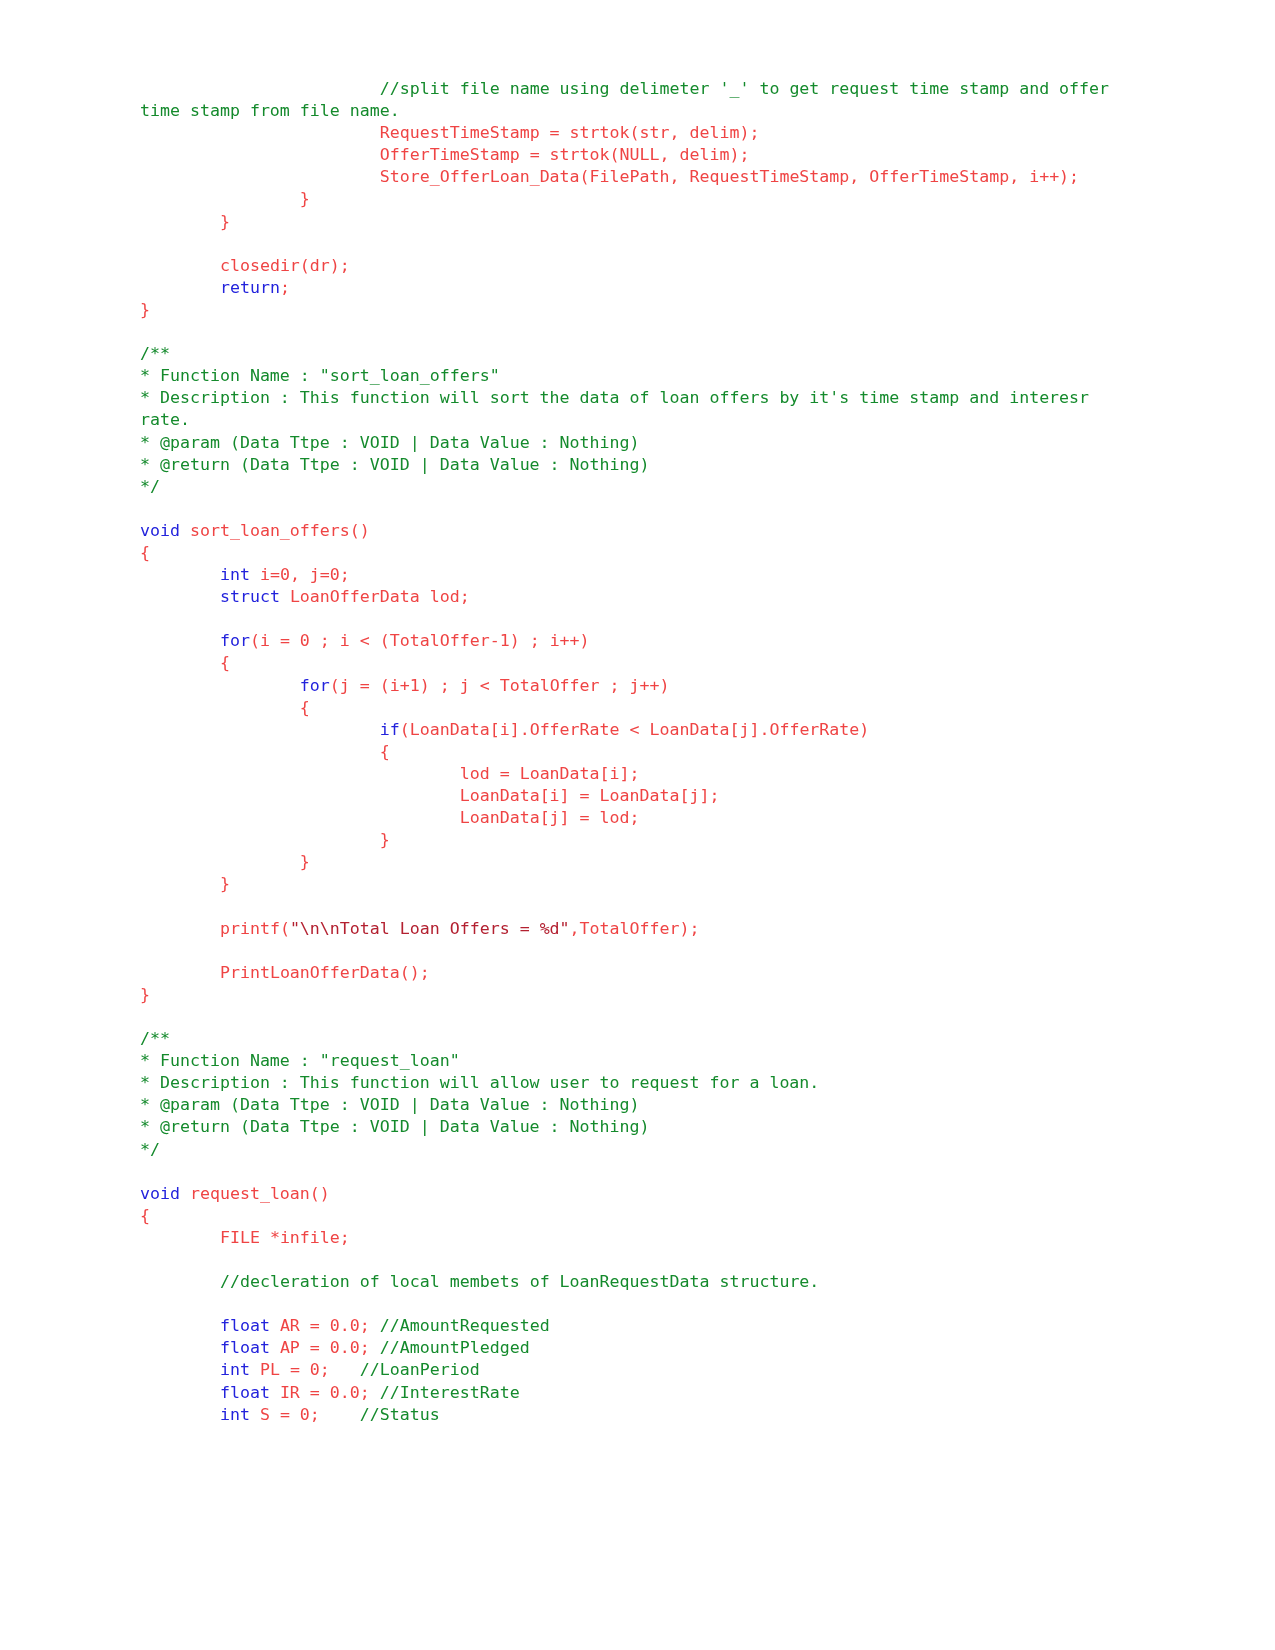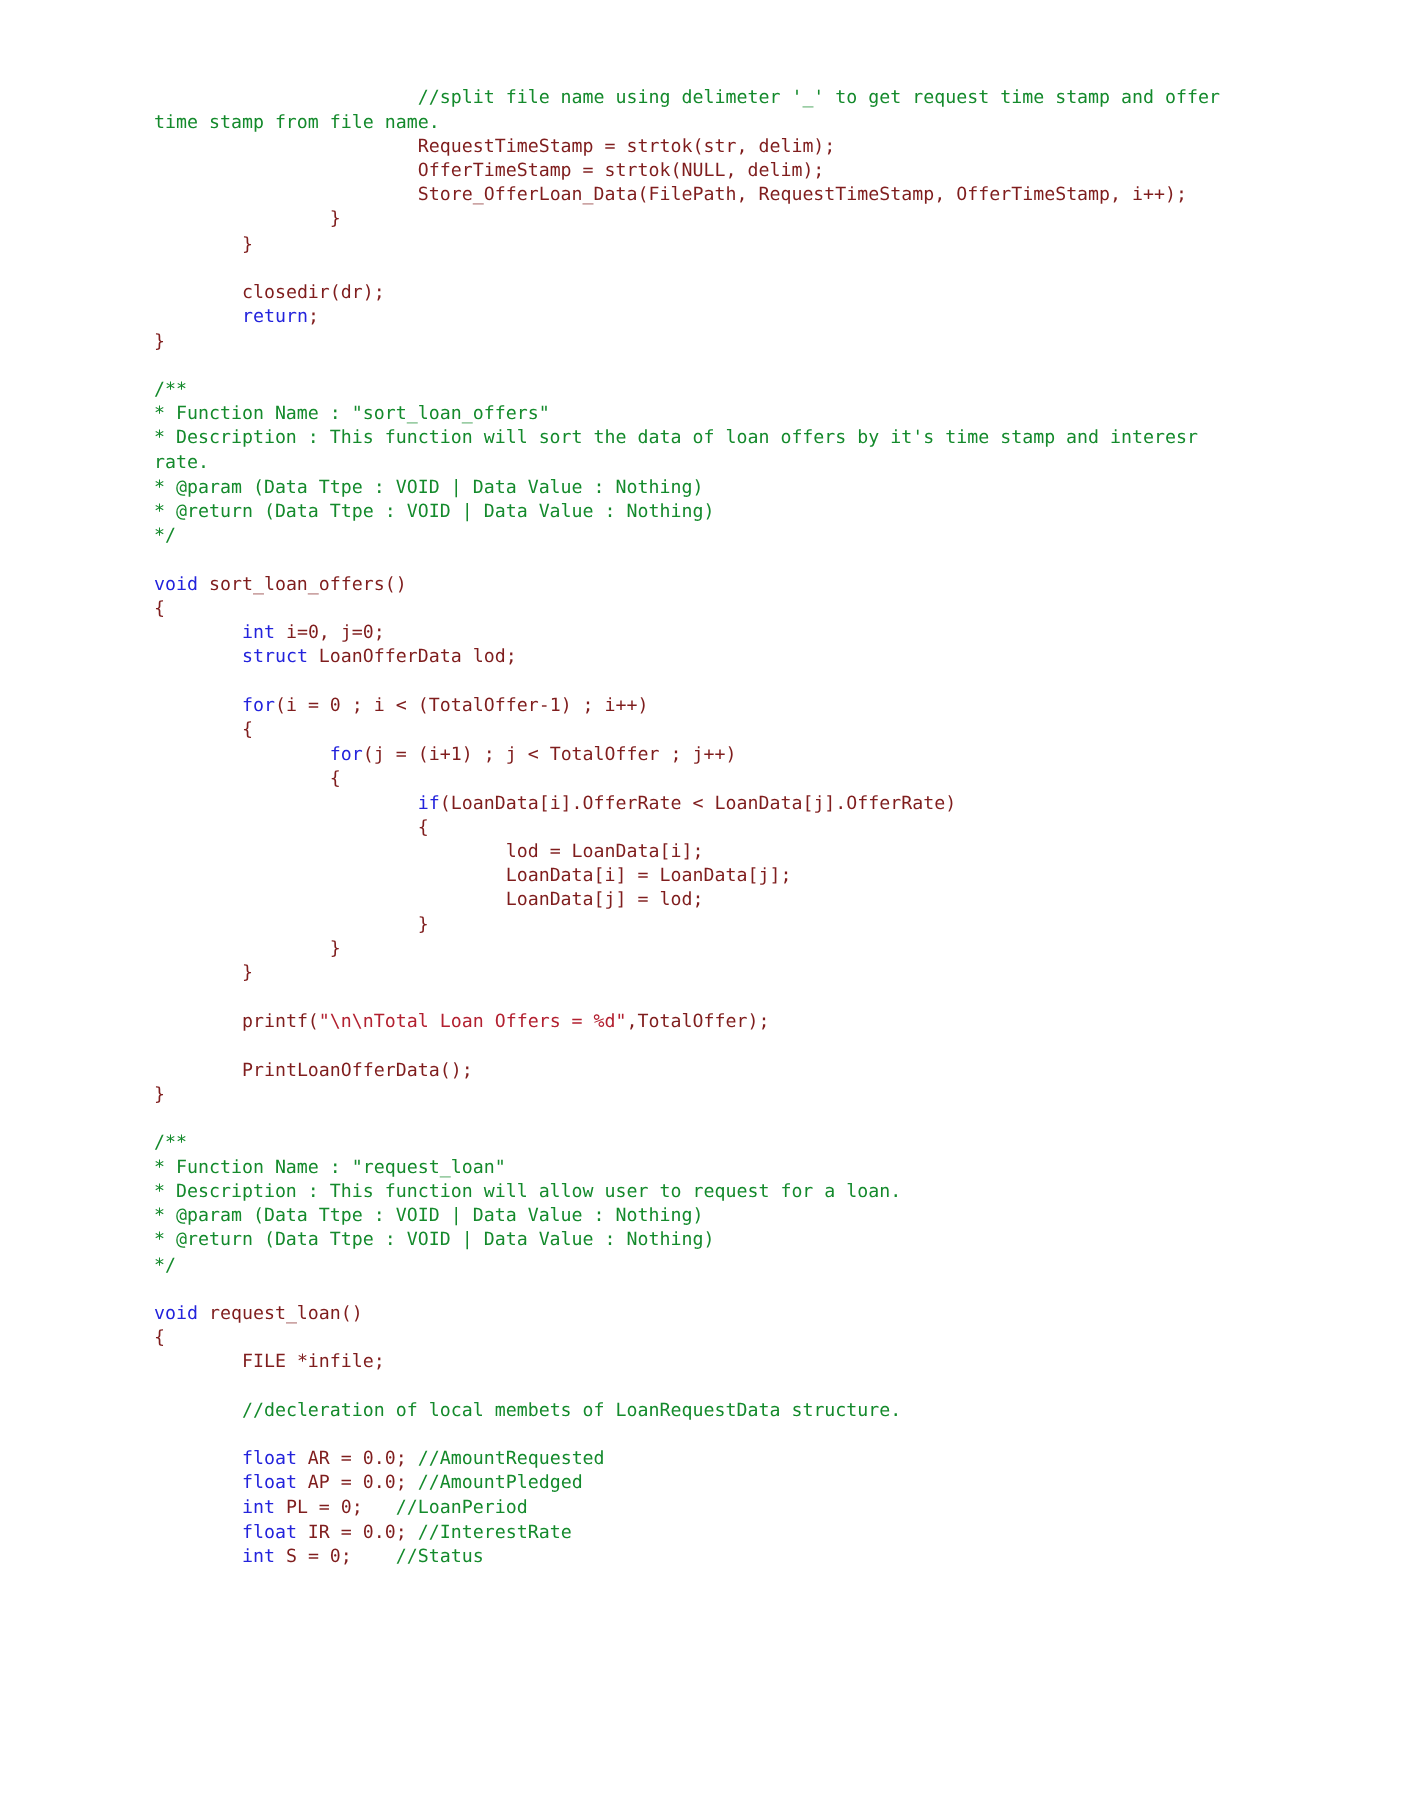--- a/index.html
+++ b/index.html
@@ -34,18 +34,18 @@
   .ln {
     display: block;
     min-height: 22.1px;
   }
   .cmt  { color: #148a2c; }
   .kw   { color: #2323dc; margin-top: 37px; }
   .str  { color: #b32030; }
   .plain{ color: #000000; }
   .blank { display: block; height: 22.1px; }
 </style>
-<style>.cmt{color:#148a2c;}.kw{color:#2323dc;}.str{color:#b32030;}.plain{color:#7f1d1d;}body{background:#ffffff;}</style></head>
+<style>.cmt{color:#148a2c;}.kw{color:#2323dc;}.str{color:#b32030;}.plain{color:#ef4444;}body{background:#ffffff;}</style></head>
 <body>
 
 <div id="page">
   <div id="code"><span class="ln"><span class="cmt">                        //split file name using delimeter '_' to get request time stamp and offer time stamp from file name.</span></span><span class="ln"><span class="plain">                        RequestTimeStamp = strtok(str, delim);</span></span><span class="ln"><span class="plain">                        OfferTimeStamp = strtok(NULL, delim);</span></span><span class="ln"><span class="plain">                        Store_OfferLoan_Data(FilePath, RequestTimeStamp, OfferTimeStamp, i++);</span></span><span class="ln"><span class="plain">                }</span></span><span class="ln"><span class="plain">        }</span></span><span class="blank">&nbsp;</span><span class="ln"><span class="plain">        closedir(dr);</span></span><span class="ln"><span class="plain">        </span><span class="kw">return</span><span class="plain">;</span></span><span class="ln"><span class="plain">}</span></span><span class="blank">&nbsp;</span><span class="ln"><span class="cmt">/**</span></span><span class="ln"><span class="cmt">* Function Name : "sort_loan_offers"</span></span><span class="ln"><span class="cmt">* Description : This function will sort the data of loan offers by it's time stamp and interesr rate.</span></span><span class="ln"><span class="cmt">* @param (Data Ttpe : VOID | Data Value : Nothing)</span></span><span class="ln"><span class="cmt">* @return (Data Ttpe : VOID | Data Value : Nothing)</span></span><span class="ln"><span class="cmt">*/</span></span><span class="blank">&nbsp;</span><span class="ln"><span class="kw">void</span><span class="plain"> sort_loan_offers()</span></span><span class="ln"><span class="plain">{</span></span><span class="ln"><span class="plain">        </span><span class="kw">int</span><span class="plain"> i=0, j=0;</span></span><span class="ln"><span class="plain">        </span><span class="kw">struct</span><span class="plain"> LoanOfferData lod;</span></span><span class="blank">&nbsp;</span><span class="ln"><span class="plain">        </span><span class="kw">for</span><span class="plain">(i = 0 ; i &lt; (TotalOffer-1) ; i++)</span></span><span class="ln"><span class="plain">        {</span></span><span class="ln"><span class="plain">                </span><span class="kw">for</span><span class="plain">(j = (i+1) ; j &lt; TotalOffer ; j++)</span></span><span class="ln"><span class="plain">                {</span></span><span class="ln"><span class="plain">                        </span><span class="kw">if</span><span class="plain">(LoanData[i].OfferRate &lt; LoanData[j].OfferRate)</span></span><span class="ln"><span class="plain">                        {</span></span><span class="ln"><span class="plain">                                lod = LoanData[i];</span></span><span class="ln"><span class="plain">                                LoanData[i] = LoanData[j];</span></span><span class="ln"><span class="plain">                                LoanData[j] = lod;</span></span><span class="ln"><span class="plain">                        }</span></span><span class="ln"><span class="plain">                }</span></span><span class="ln"><span class="plain">        }</span></span><span class="blank">&nbsp;</span><span class="ln"><span class="plain">        printf(</span><span class="str">"\n\nTotal Loan Offers = %d"</span><span class="plain">,TotalOffer);</span></span><span class="blank">&nbsp;</span><span class="ln"><span class="plain">        PrintLoanOfferData();</span></span><span class="ln"><span class="plain">}</span></span><span class="blank">&nbsp;</span><span class="ln"><span class="cmt">/**</span></span><span class="ln"><span class="cmt">* Function Name : "request_loan"</span></span><span class="ln"><span class="cmt">* Description : This function will allow user to request for a loan.</span></span><span class="ln"><span class="cmt">* @param (Data Ttpe : VOID | Data Value : Nothing)</span></span><span class="ln"><span class="cmt">* @return (Data Ttpe : VOID | Data Value : Nothing)</span></span><span class="ln"><span class="cmt">*/</span></span><span class="blank">&nbsp;</span><span class="ln"><span class="kw">void</span><span class="plain"> request_loan()</span></span><span class="ln"><span class="plain">{</span></span><span class="ln"><span class="plain">        FILE *infile;</span></span><span class="blank">&nbsp;</span><span class="ln"><span class="plain">        </span><span class="cmt">//decleration of local membets of LoanRequestData structure.</span></span><span class="blank">&nbsp;</span><span class="ln"><span class="plain">        </span><span class="kw">float</span><span class="plain"> AR = 0.0; </span><span class="cmt">//AmountRequested</span></span><span class="ln"><span class="plain">        </span><span class="kw">float</span><span class="plain"> AP = 0.0; </span><span class="cmt">//AmountPledged</span></span><span class="ln"><span class="plain">        </span><span class="kw">int</span><span class="plain"> PL = 0;   </span><span class="cmt">//LoanPeriod</span></span><span class="ln"><span class="plain">        </span><span class="kw">float</span><span class="plain"> IR = 0.0; </span><span class="cmt">//InterestRate</span></span><span class="ln"><span class="plain">        </span><span class="kw">int</span><span class="plain"> S = 0;    </span><span class="cmt">//Status</span></span></div>
 </div>
 
 </body></html>

